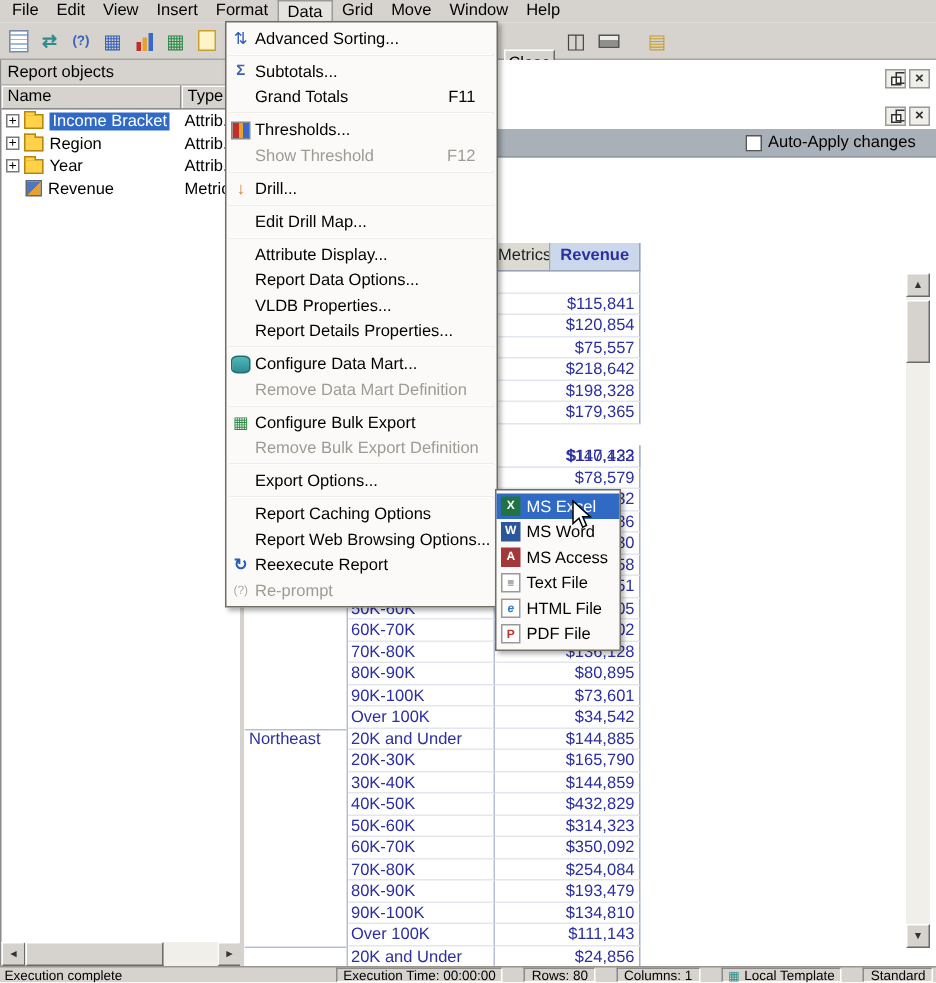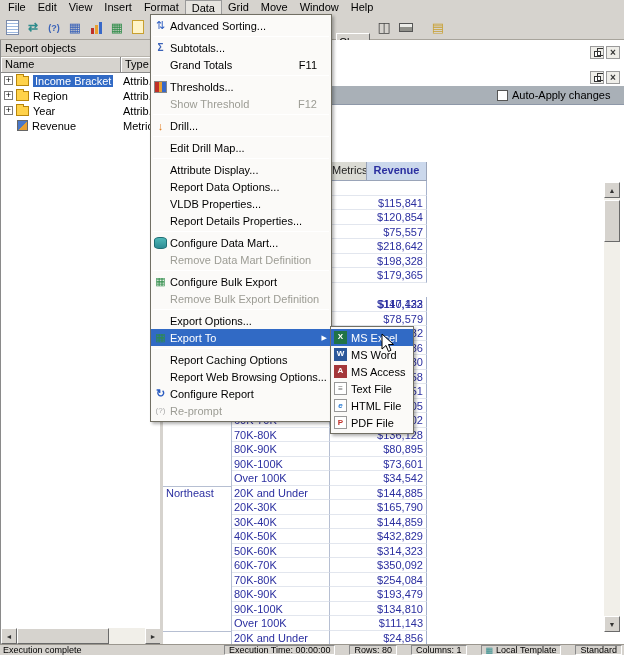--- a/index.html
+++ b/index.html
@@ -493,37 +493,32 @@
       </div>
       <div class="dm-item disabled">
         <span class="mico "></span>
         <span class="dm-label">Remove Bulk Export Definition</span>
       </div>
       <div class="dm-sep"></div>
       <div class="dm-item">
         <span class="mico "></span>
         <span class="dm-label">Export Options...</span>
       </div>
-      <div class="dm-item hl">
-        <span class="mico export-to-icon"></span>
-        <span class="dm-label">Export To</span>
-        <span class="dm-arrow">▶</span>
-      </div>
       <div class="dm-sep"></div>
       <div class="dm-item">
         <span class="mico "></span>
         <span class="dm-label">Report Caching Options</span>
       </div>
       <div class="dm-item">
         <span class="mico "></span>
         <span class="dm-label">Report Web Browsing Options...</span>
       </div>
       <div class="dm-item">
         <span class="mico reexecute-icon"></span>
-        <span class="dm-label">Configure Report</span>
+        <span class="dm-label">Reexecute Report</span>
       </div>
       <div class="dm-item disabled">
         <span class="mico reprompt-icon"></span>
         <span class="dm-label">Re-prompt</span>
       </div>
     </div>
   <div id="export-submenu">
       <div class="sm-item hl">
         <span class="fico excel-icon"></span>
         <span>MS Excel</span>

